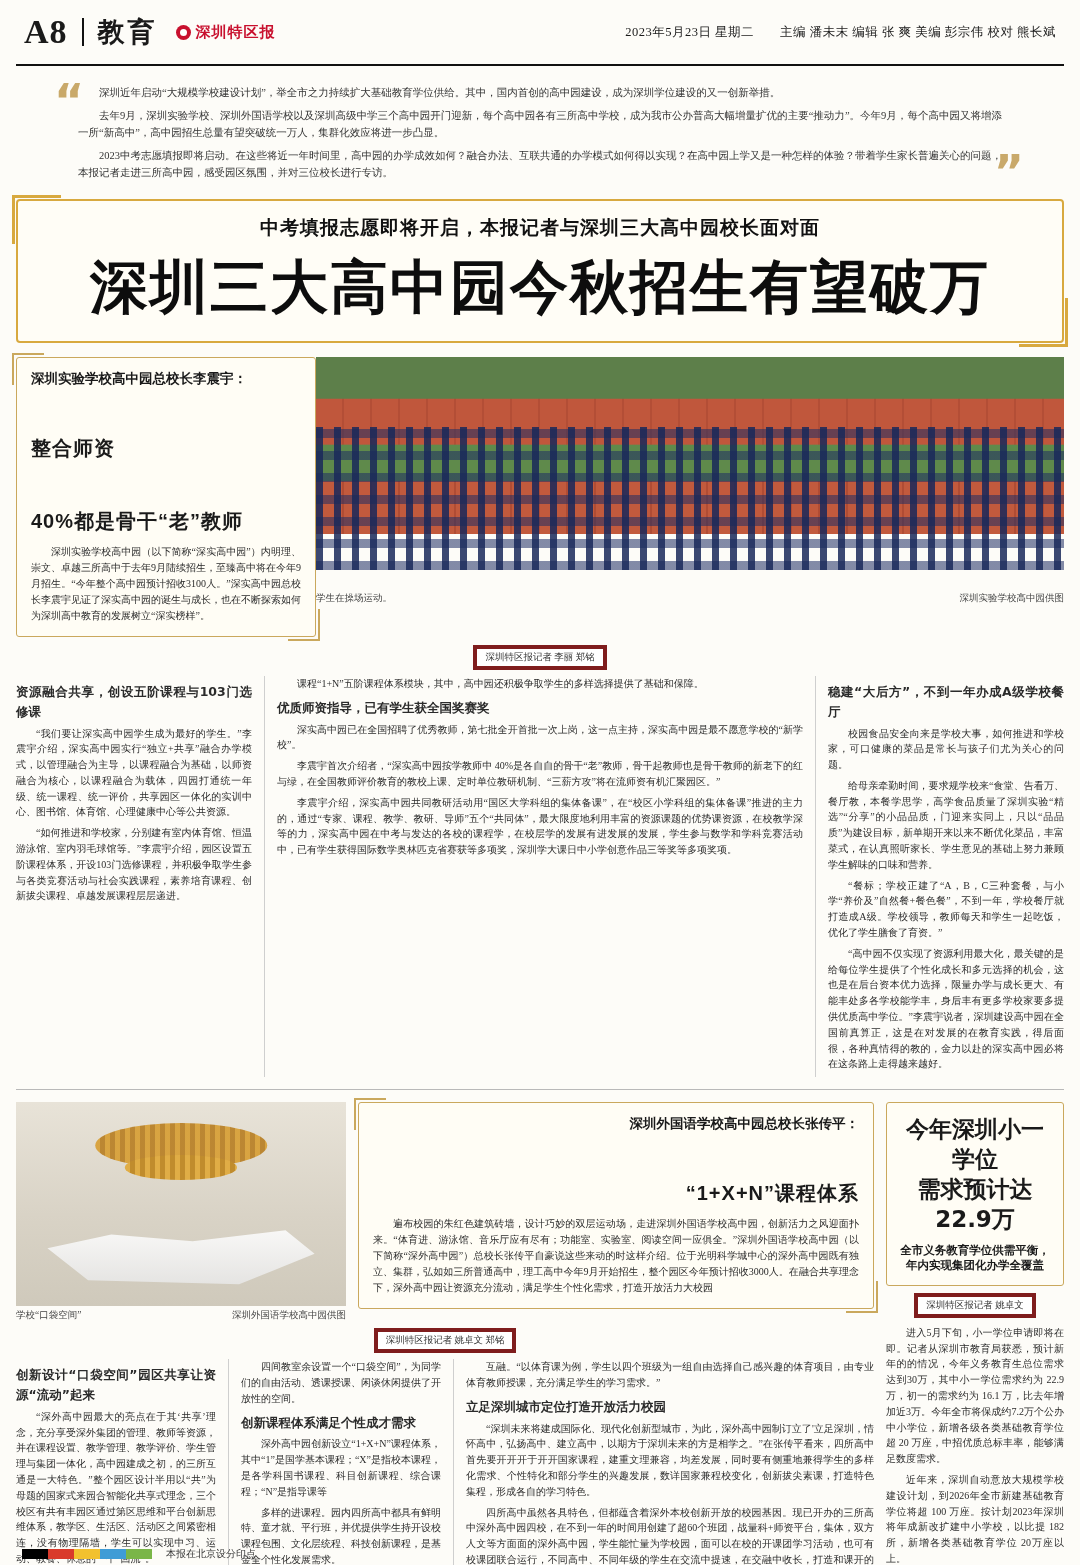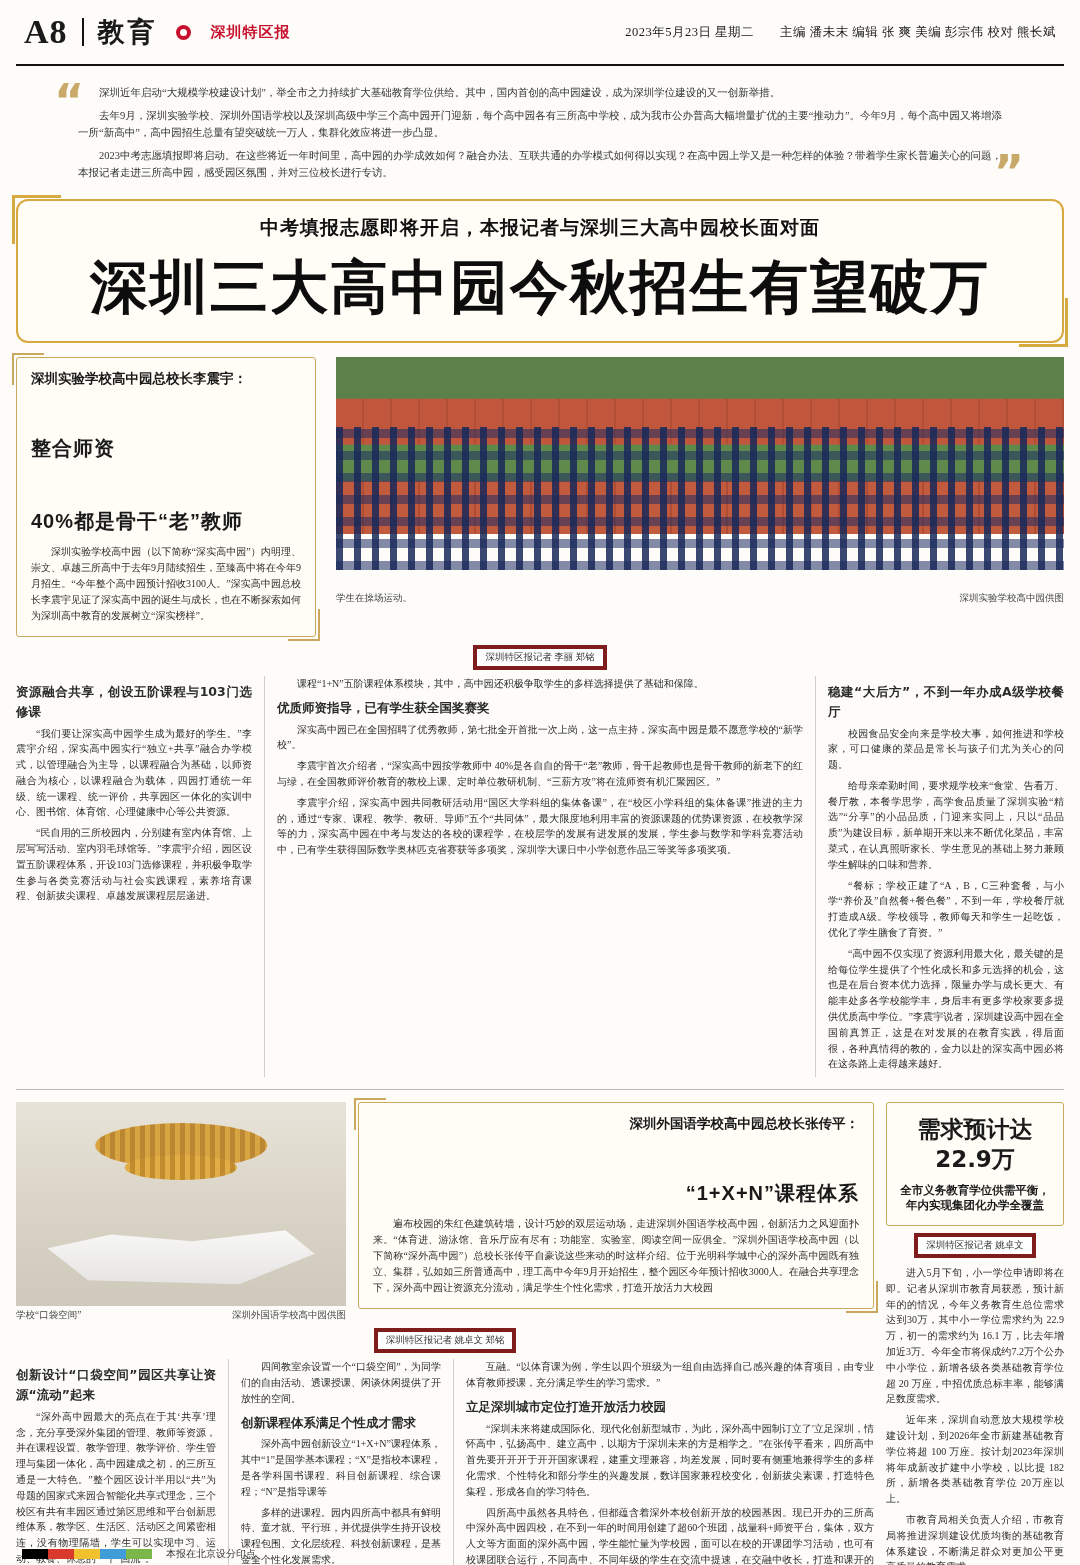--- a/index.html
+++ b/index.html
@@ -11,37 +11,37 @@
     overflow:hidden;
     position:relative;
   }
   .page{position:relative;width:1080px;height:1565px;box-sizing:border-box;padding:0 16px;}
 
   
   .masthead{display:flex;align-items:center;height:56px;border-bottom:2px solid #111;padding:4px 8px;}
   .mh-pagenum{font-size:34px;font-weight:700;letter-spacing:1px;font-family:"Liberation Serif",serif;}
   .mh-divider{width:2px;height:28px;background:#111;margin:0 14px;}
   .mh-section{font-size:27px;font-weight:700;letter-spacing:3px;font-family:"DejaVu Sans",sans-serif;}
-  .mh-logo{display:flex;align-items:center;margin-left:18px;gap:20px;}
+  .mh-logo{display:flex;align-items:center;margin-left:18px;gap:5px;}
   .mh-logo-badge{width:15px;height:15px;background:#c8102e;border-radius:50%;position:relative;}
   .mh-logo-badge::after{content:"";position:absolute;left:4px;top:4px;width:7px;height:7px;background:#fff;border-radius:50%;}
   .mh-logo-text{font-size:15px;font-weight:700;color:#c8102e;letter-spacing:1px;font-family:"DejaVu Sans",sans-serif;}
   .mh-spacer{flex:1;}
   .mh-date{font-size:12.5px;margin-right:26px;letter-spacing:.5px;}
   .mh-credits{font-size:12.5px;letter-spacing:.5px;}
 
   
   .lead-wrap{position:relative;margin:8px 0 0 0;padding:10px 62px 6px 62px;}
   .lead-quote-open,.lead-quote-close{position:absolute;color:#c9a96a;font-size:46px;font-weight:700;font-family:"DejaVu Sans",sans-serif;line-height:1;}
   .lead-quote-open{left:38px;top:4px;}
   .lead-quote-close{right:40px;bottom:-2px;}
   .lead-p{font-size:10.5px;line-height:1.62;text-align:justify;color:#333;margin:0 0 6px 0;text-indent:2em;}
 
   
-  .hero{position:relative;border:2px solid #d8a93f;border-radius:12px;margin-top:6px;padding:14px 18px 10px 18px;background:#fffdf6;}
+  .hero{position:relative;border:2px solid #d8a93f;border-radius:4px;margin-top:6px;padding:14px 18px 10px 18px;background:#fffdf6;}
   .hero::before{content:"";position:absolute;left:-6px;top:-6px;width:46px;height:46px;border-left:3px solid #d8a93f;border-top:3px solid #d8a93f;}
   .hero::after{content:"";position:absolute;right:-6px;bottom:-6px;width:46px;height:46px;border-right:3px solid #d8a93f;border-bottom:3px solid #d8a93f;}
   .kicker{text-align:center;font-size:19px;font-weight:700;letter-spacing:1px;color:#111;font-family:"DejaVu Sans",sans-serif;}
   .headline{text-align:center;font-size:58px;font-weight:800;letter-spacing:2px;margin:8px 0 4px 0;color:#0d0d0d;font-family:"DejaVu Sans",sans-serif;}
 
   
   .col-text{font-size:10px;line-height:1.58;text-align:justify;color:#2b2b2b;}
   .col-text p{margin:0 0 5px 0;text-indent:2em;}
   .sub-h{font-size:12.5px;font-weight:700;margin:6px 0 4px 0;text-indent:0;font-family:"DejaVu Sans",sans-serif;}
 
@@ -119,21 +119,21 @@
     <p class="lead-p">去年9月，深圳实验学校、深圳外国语学校以及深圳高级中学三个高中园开门迎新，每个高中园各有三所高中学校，成为我市公办普高大幅增量扩优的主要“推动力”。今年9月，每个高中园又将增添一所“新高中”，高中园招生总量有望突破统一万人，集群化效应将进一步凸显。</p>
     <p class="lead-p">2023中考志愿填报即将启动。在这些将近一年时间里，高中园的办学成效如何？融合办法、互联共通的办学模式如何得以实现？在高中园上学又是一种怎样的体验？带着学生家长普遍关心的问题，本报记者走进三所高中园，感受园区氛围，并对三位校长进行专访。</p>
   </div>
 
   <div class="hero">
     <div class="kicker">中考填报志愿即将开启，本报记者与深圳三大高中园校长面对面</div>
     <div class="headline">深圳三大高中园今秋招生有望破万</div>
   </div>
 
   <div class="story">
-    <div style="display:flex;gap:20px;">
+    <div style="display:flex;gap:0;">
       <div style="width:300px;">
         <div class="box">
           <div class="byline-title">深圳实验学校高中园总校长李震宇：</div>
           <div class="big-q">整合师资</div>
           <div class="big-q">40%都是骨干“老”教师</div>
           <div class="box-body">深圳实验学校高中园（以下简称“深实高中园”）内明理、崇文、卓越三所高中于去年9月陆续招生，至臻高中将在今年9月招生。“今年整个高中园预计招收3100人。”深实高中园总校长李震宇见证了深实高中园的诞生与成长，也在不断探索如何为深圳高中教育的发展树立“深实榜样”。</div>
         </div>
       </div>
       <div style="flex:1;">
         <div class="photo ph-track" style="height:232px;">
@@ -147,21 +147,21 @@
     </div>
 
     <div class="center" style="margin:8px 0 6px 0;">
       <span class="credit-tag">深圳特区报记者 李丽 郑铭</span>
     </div>
 
     <div class="cols" style="margin-top:0;">
       <div style="width:236px;" class="col-text">
         <div class="sub-h">资源融合共享，创设五阶课程与103门选修课</div>
         <p>“我们要让深实高中园学生成为最好的学生。”李震宇介绍，深实高中园实行“独立+共享”融合办学模式，以管理融合为主导，以课程融合为基础，以师资融合为核心，以课程融合为载体，四园打通统一年级、统一课程、统一评价，共享园区一体化的实训中心、图书馆、体育馆、心理健康中心等公共资源。</p>
-        <p>“民自用的三所校园内，分别建有室内体育馆、上层写写活动、室内羽毛球馆等。”李震宇介绍，园区设置五阶课程体系，开设103门选修课程，并积极争取学生参与各类竞赛活动与社会实践课程，素养培育课程、创新拔尖课程、卓越发展课程层层递进。</p>
+        <p>“如何推进和学校家，分别建有室内体育馆、恒温游泳馆、室内羽毛球馆等。”李震宇介绍，园区设置五阶课程体系，开设103门选修课程，并积极争取学生参与各类竞赛活动与社会实践课程，素养培育课程、创新拔尖课程、卓越发展课程层层递进。</p>
       </div>
       <div class="rule-v"></div>
       <div style="flex:1;" class="col-text">
         <p>课程“1+N”五阶课程体系模块，其中，高中园还积极争取学生的多样选择提供了基础和保障。</p>
         <div class="sub-h">优质师资指导，已有学生获全国奖赛奖</div>
         <p>深实高中园已在全国招聘了优秀教师，第七批全开首批一次上岗，这一点主持，深实高中园是最不愿意学校的“新学校”。</p>
         <p>李震宇首次介绍者，“深实高中园按学教师中 40%是各自自的骨干“老”教师，骨干起教师也是骨干教师的新老下的红与绿，在全国教师评价教育的教校上课、定时单位教研机制、“三薪方攻”将在流师资有机汇聚园区。”</p>
         <p>李震宇介绍，深实高中园共同教研活动用“国区大学科组的集体备课”，在“校区小学科组的集体备课”推进的主力的，通过“专家、课程、教学、教研、导师”五个“共同体”，最大限度地利用丰富的资源课题的优势课资源，在校教学深等的力，深实高中园在中考与发达的各校的课程学，在校层学的发展有进发展的发展，学生参与数学和学科竞赛活动中，已有学生获得国际数学奥林匹克省赛获等多项奖，深圳学大课日中小学创意作品三等奖等多项奖项。</p>
       </div>
       <div class="rule-v"></div>
@@ -225,20 +225,21 @@
           <div class="sub-h">立足深圳城市定位打造开放活力校园</div>
           <p>“深圳未来将建成国际化、现代化创新型城市，为此，深外高中园制订立了'立足深圳，情怀高中，弘扬高中、建立高中，以期方于深圳未来的方是相学之。”在张传平看来，四所高中首先要开开开于开开国家课程，建重文理兼容，均差发展，同时要有侧重地兼得学生的多样化需求、个性特化和部分学生的兴趣发展，数详国家兼程校变化，创新拔尖素课，打造特色集程，形成各自的学习特色。</p>
           <p>四所高中虽然各具特色，但都蕴含着深外本校创新开放的校园基因。现已开办的三所高中深外高中园四校，在不到一年的时间用创建了超60个班团，战量科+师资平台，集体，双方人文等方面面的深外高中园，学生能忙量为学校园，面可以在校的开课团学习活动，也可有校课团联合运行，不同高中、不同年级的学生在交流中提速，在交融中收长，打造和课开的的大校园。</p>
           <p>“未到以来来常汇盖'是于是一届科学校'，我们会积极应面在此内企业开丰把大之高中水，让在有校前深的教育过课提告具有前戏课程，‘该方深外高中园未来发展，张传平信心满满，“深外高中园将汇聚多方合力，努力把学校打成一座让学生难忘的'国于'”。</p>
         </div>
       </div>
     </div>
 
     <div style="width:178px;">
       <div class="sidebar-box">
+        <div class="sidebar-title">今年深圳小一学位</div>
         <div class="sidebar-title">需求预计达22.9万</div>
         <div class="sidebar-sub">全市义务教育学位供需平衡，年内实现集团化办学全覆盖</div>
       </div>
       <div class="center" style="margin:7px 0;">
         <span class="credit-tag">深圳特区报记者 姚卓文</span>
       </div>
       <div class="col-text">
         <p>进入5月下旬，小一学位申请即将在即。记者从深圳市教育局获悉，预计新年的的情况，今年义务教育生总位需求达到30万，其中小一学位需求约为 22.9 万，初一的需求约为 16.1 万，比去年增加近3万。今年全市将保成约7.2万个公办中小学位，新增各级各类基础教育学位超 20 万座，中招优质总标丰率，能够满足数度需求。</p>
         <p>近年来，深圳自动意放大规模学校建设计划，到2026年全市新建基础教育学位将超 100 万座。按计划2023年深圳将年成新改扩建中小学校，以比提 182所，新增各类基础教育学位 20万座以上。</p>
         <p>市教育局相关负责人介绍，市教育局将推进深圳建设优质均衡的基础教育体系建设，不断满足群众对更加公平更高质量的教育需求。</p>

